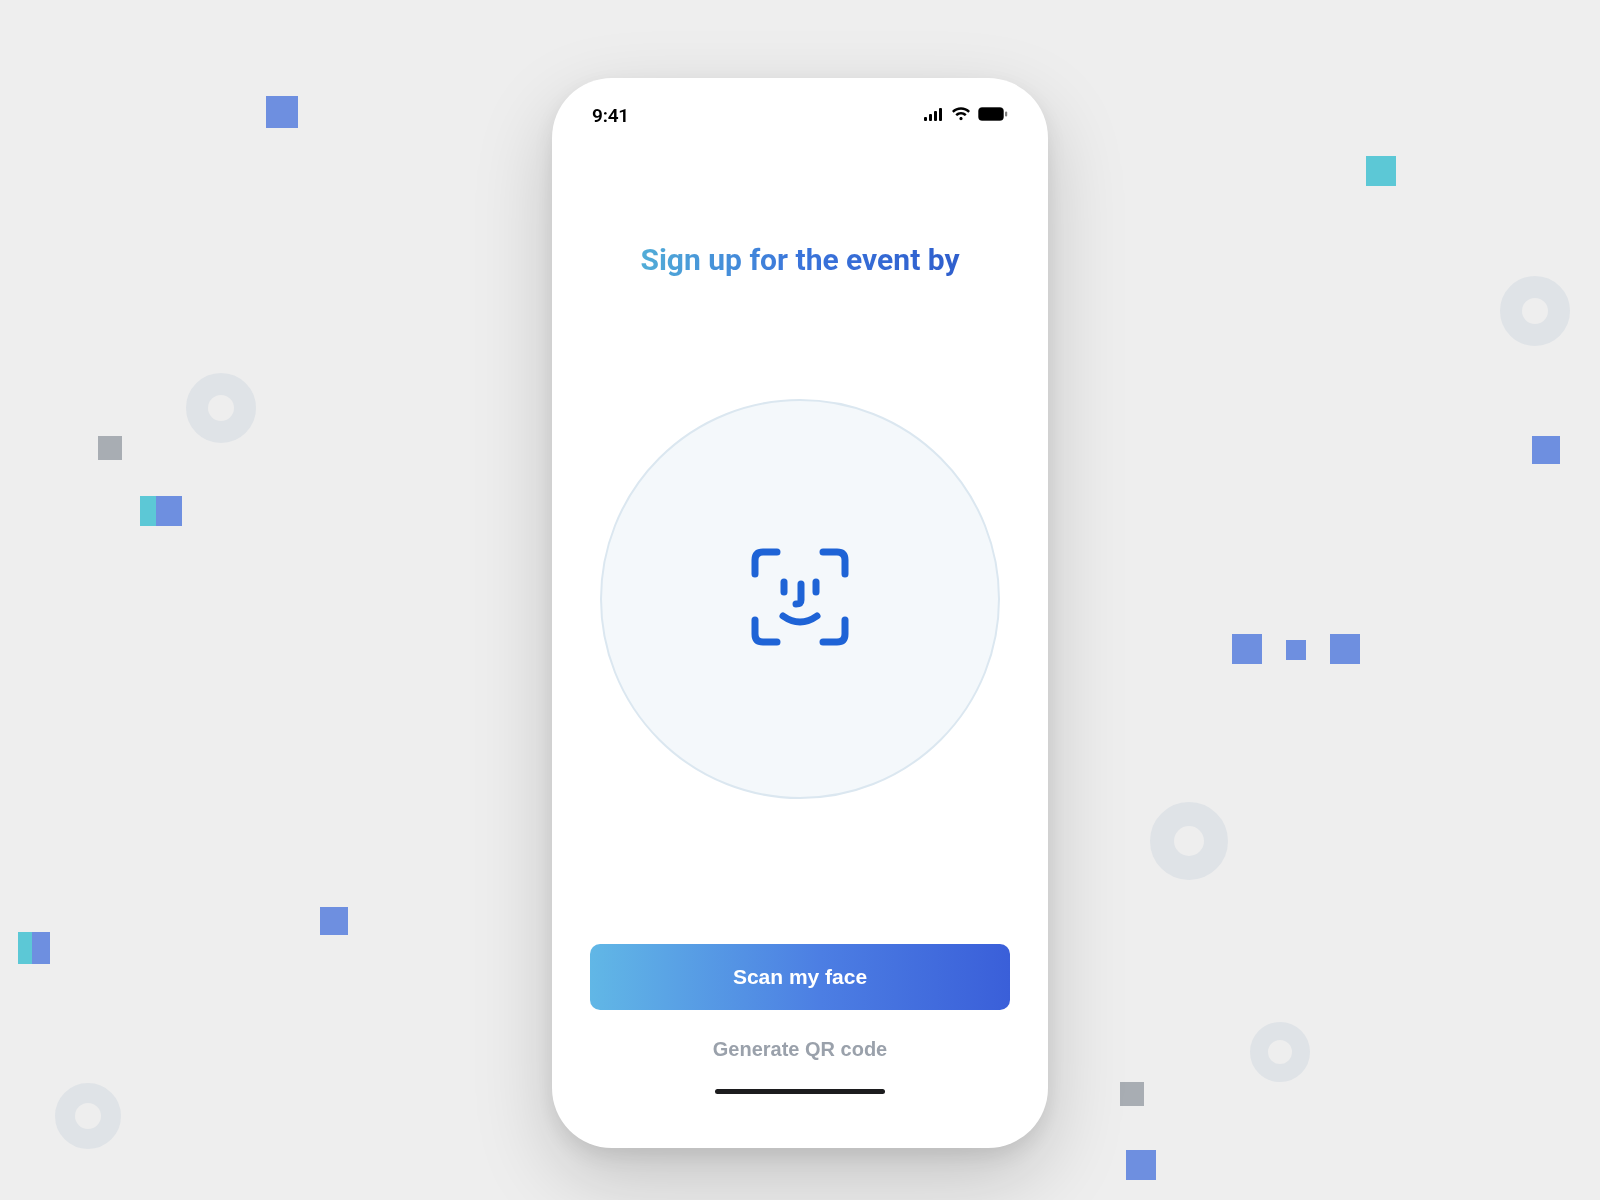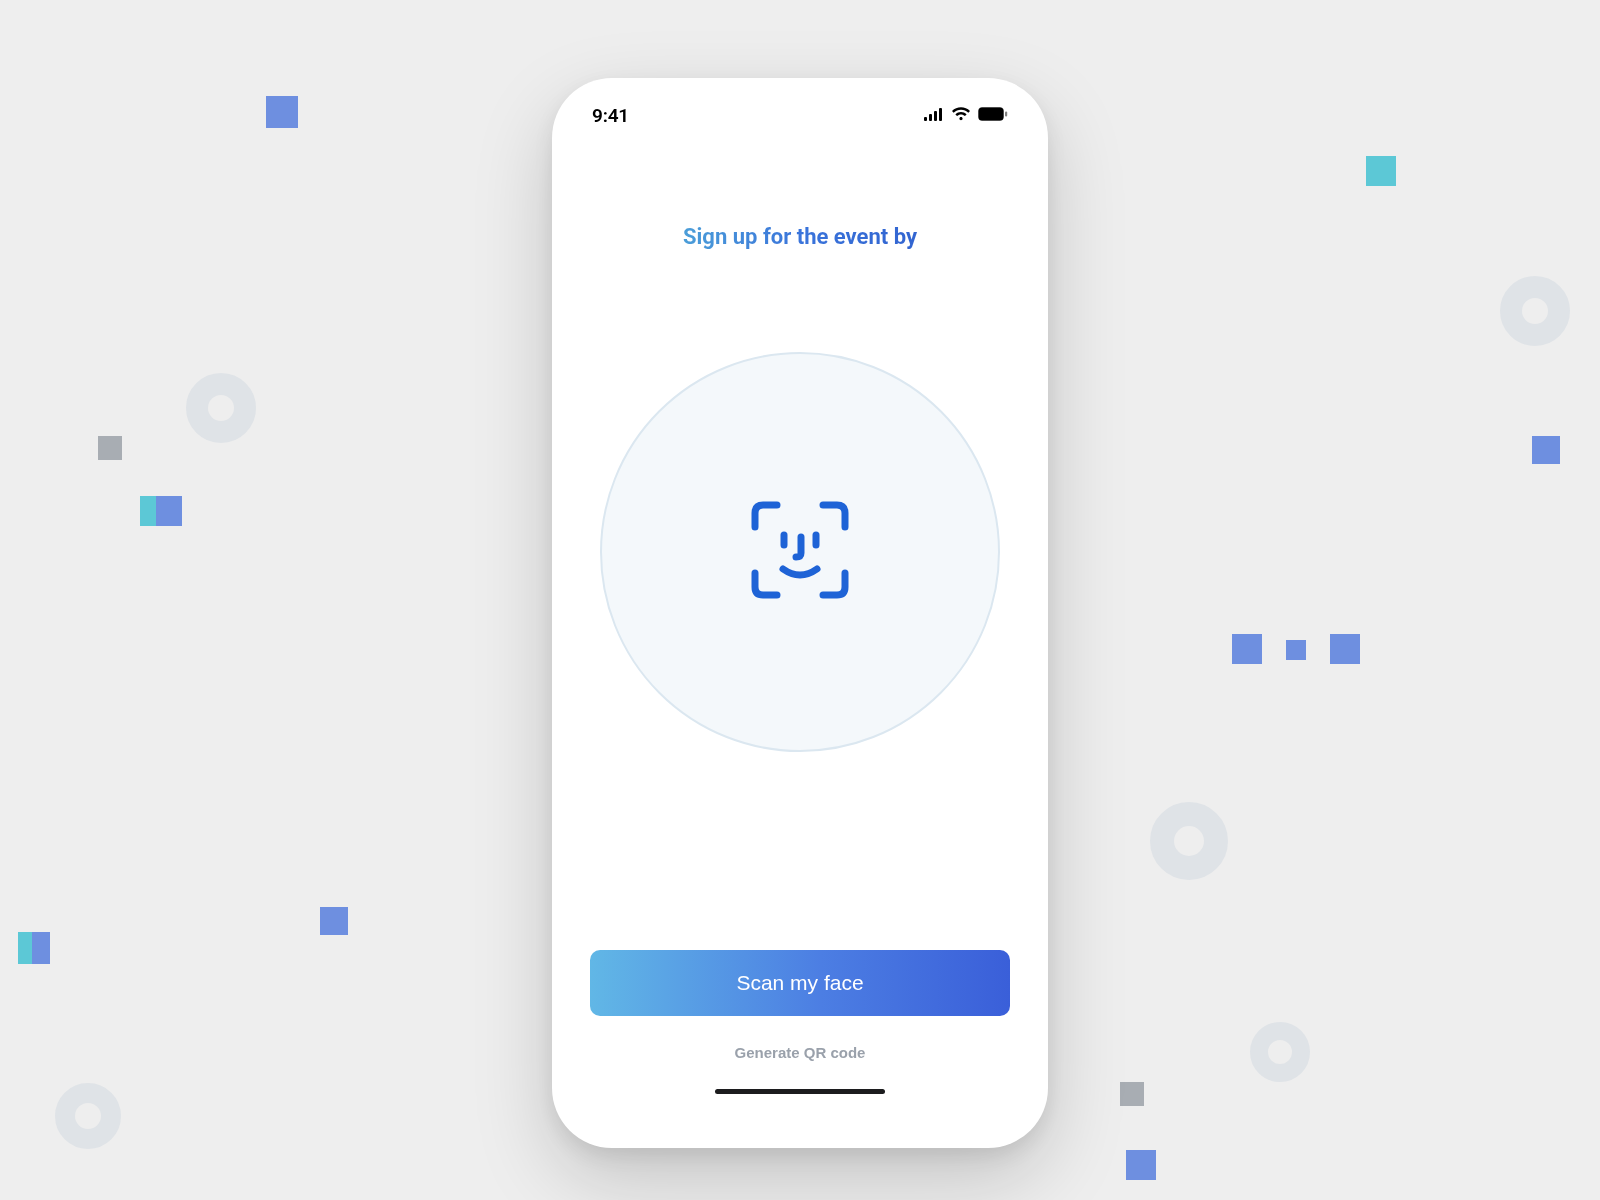--- a/index.html
+++ b/index.html
@@ -25,20 +25,21 @@
     top: 78px;
     transform: translateX(-50%);
     width: 496px;
     height: 1070px;
     background: #ffffff;
     border-radius: 60px;
     box-shadow: 0 30px 80px rgba(0,0,0,0.18), 0 8px 20px rgba(0,0,0,0.08);
     padding: 20px 24px 28px 24px;
     display: flex;
     flex-direction: column;
+    gap: 18px;
   }
 
   .status-bar {
     height: 34px;
     display: flex;
     align-items: center;
     justify-content: space-between;
     padding: 0 16px;
   }
   .status-time {
@@ -49,21 +50,21 @@
   }
   .status-icons {
     display: flex;
     align-items: center;
     gap: 7px;
   }
 
   .headline {
     margin-top: 90px;
     text-align: center;
-    font-size: 22px;
+    font-size: 30px;
     line-height: 1.35;
     font-weight: 700;
     background: linear-gradient(90deg, #5bc4d6 0%, #3a74db 50%, #2a56c7 100%);
     -webkit-background-clip: text;
     background-clip: text;
     color: transparent;
     padding: 0 20px;
   }
 
   .face-area {
@@ -93,28 +94,28 @@
     padding-bottom: 26px;
   }
   .primary-btn {
     width: 420px;
     height: 66px;
     border: none;
     border-radius: 10px;
     background: linear-gradient(90deg, #61b7e6 0%, #4c7ee3 55%, #3a5fd9 100%);
     color: #fff;
     font-size: 21px;
-    font-weight: 400;
+    font-weight: 700;
     cursor: pointer;
   }
   .secondary-link {
     background: none;
     border: none;
     color: #9aa1ab;
-    font-size: 15px;
+    font-size: 20px;
     font-weight: 600;
     cursor: pointer;
   }
   .home-indicator {
     width: 170px;
     height: 5px;
     background: #1c1c1e;
     border-radius: 3px;
     margin: 0 auto;
   }

